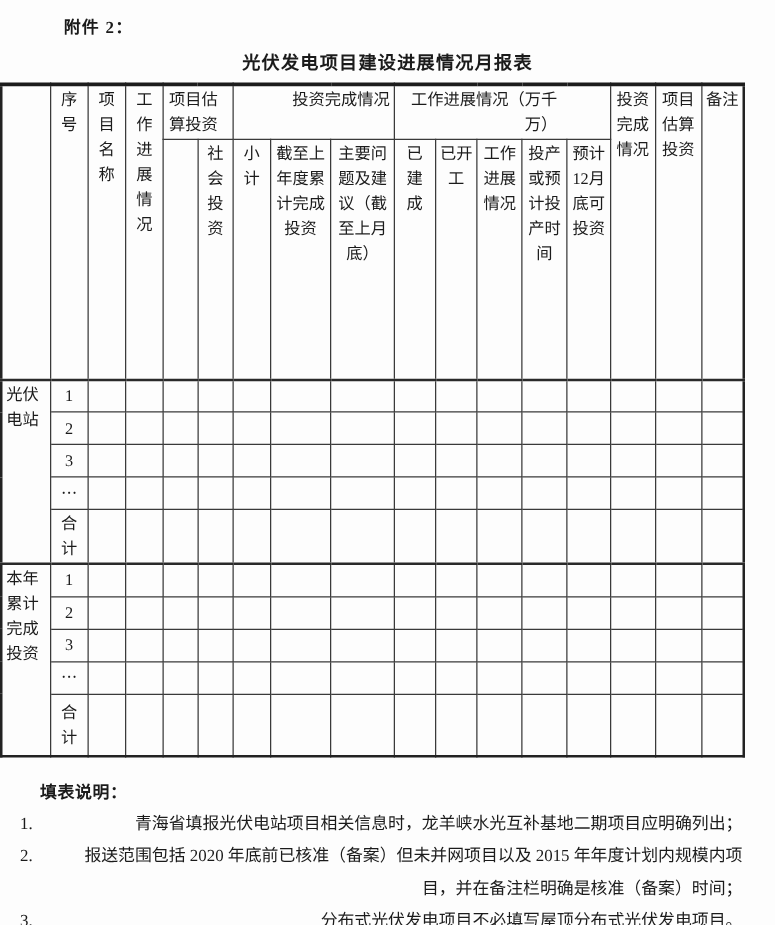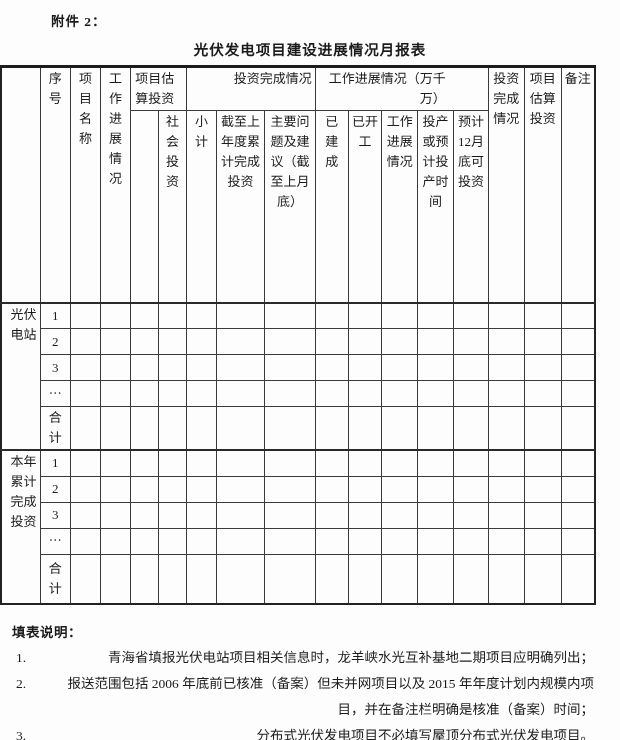--- a/index.html
+++ b/index.html
@@ -49,30 +49,30 @@
   .inner-progress{width:127px;}
   
   tr.hr1{height:44px;}
   tr.hr2{height:192px;border-radius:18px;}
   tr.r-norm{height:26px;}
   tr.r-total1{height:42px;}
   tr.r-total2{height:50px;}
   
   td.seq{text-align:center;vertical-align:middle;font-size:13px;}
   td.group-label{
-    text-align:right;vertical-align:top;
+    text-align:left;vertical-align:top;
     padding-top:8px;font-size:13px;
   }
   td.g1{line-height:26px;}
   td.g2{line-height:21.5px;padding-top:5px;}
   td.dc{background:transparent;}
   tr.group-sep td{border-top:2px solid #2a2a2a;}
 
   .notes{margin:16px 0 0 12px;padding-right:10px;font-size:13.5px;}
-  .notes-heading{font-weight:bold;line-height:24px;letter-spacing:0.5px;}
+  .notes-heading{font-weight:bold;line-height:24px;letter-spacing:0.5px;margin-left:20px;}
   .note{display:flex;line-height:26px;}
   .note-num{width:30px;flex:0 0 30px;padding-left:4px;}
   .note-text{flex:1;padding-right:16px;text-align:right;}
 </style>
 </head>
 <body>
 
 <div class="page">
 
   <div class="attachment">附件 2：</div>
@@ -317,21 +317,21 @@
     </table>
 
   <div class="notes">
     <div class="notes-heading">填表说明：</div>
     <div class="note">
       <span class="note-num">1.</span>
       <span class="note-text">青海省填报光伏电站项目相关信息时，龙羊峡水光互补基地二期项目应明确列出；</span>
     </div>
     <div class="note">
       <span class="note-num">2.</span>
-      <span class="note-text">报送范围包括 2006 年底前已核准（备案）但未并网项目以及 2015 年年度计划内规模内项目，并在备注栏明确是核准（备案）时间；</span>
+      <span class="note-text">报送范围包括 2020 年底前已核准（备案）但未并网项目以及 2015 年年度计划内规模内项目，并在备注栏明确是核准（备案）时间；</span>
     </div>
     <div class="note">
       <span class="note-num">3.</span>
       <span class="note-text">分布式光伏发电项目不必填写屋顶分布式光伏发电项目。</span>
     </div>
   </div>
 
 </div>
 
 </body></html>

